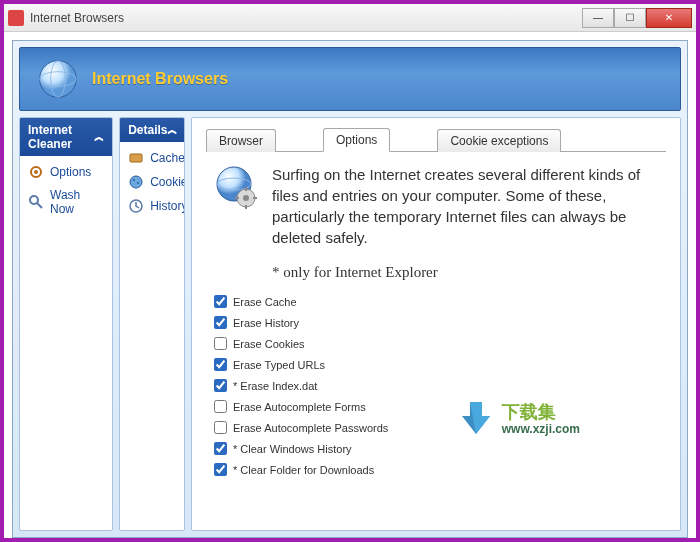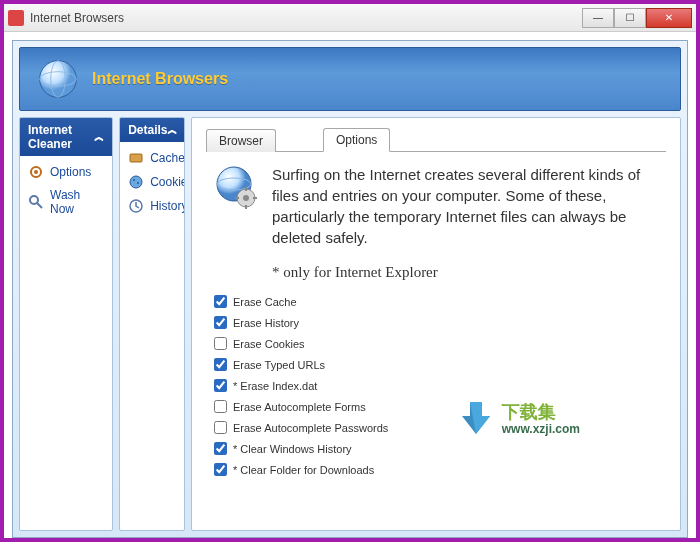--- a/index.html
+++ b/index.html
@@ -152,20 +152,21 @@
               </div>
             </div>
           </div>
 
         </div>
 
         <div class="main">
           <div class="tabs-row">
             <div class="tab"><span>Browser</span></div>
             <div class="tab active"><span>Options</span></div>
+            <div class="tab"><span>Cookie exceptions</span></div>
           </div>
 
           <div class="tab-content">
             <div class="info-row">
               <svg class="big-ico" viewBox="0 0 48 48">
                 <defs>
                     <radialGradient id="g2" cx="35%" cy="30%">
                       <stop offset="0%" stop-color="#fff"></stop>
                       <stop offset="60%" stop-color="#bfe0ff"></stop>
                       <stop offset="100%" stop-color="#4a86cc"></stop>

